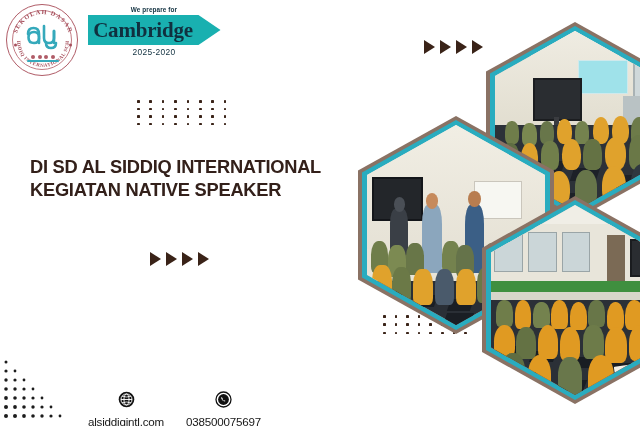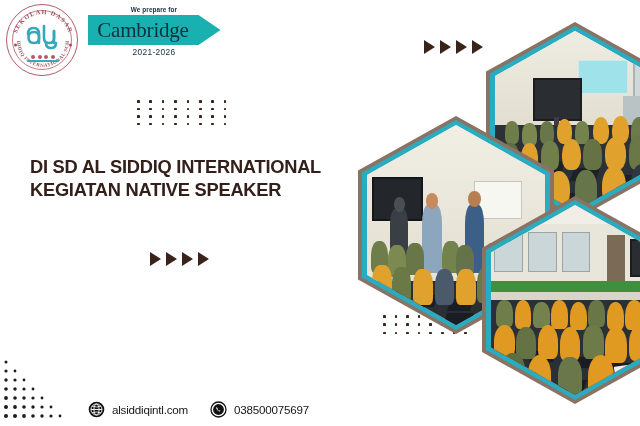--- a/index.html
+++ b/index.html
@@ -58,21 +58,21 @@
   }
   .camb-arrow .shape{
     position:absolute;left:0;top:0;width:133px;height:30px;
     background:#19b0b0;
     clip-path:polygon(0 0, 111px 0, 133px 50%, 111px 100%, 0 100%);
   }
   .camb-arrow .word{
     position:absolute;left:0;top:0;width:111px;height:30px;
     display:flex;align-items:center;justify-content:center;
     font-family:"Liberation Serif", serif;
-    font-size:21px;font-weight:normal;color:#10303f;letter-spacing:-0.2px;
+    font-size:21px;font-weight:bold;color:#10303f;letter-spacing:-0.2px;
   }
   .camb-sub{
     text-align:center;font-size:9.4px;font-weight:bold;color:#10303f;margin-top:4px;
     letter-spacing:-0.1px;
   }
   .camb-year{
     text-align:center;font-size:8.4px;color:#10303f;margin-top:2px;letter-spacing:0.3px;
   }
 
   
@@ -163,21 +163,21 @@
   .ph-c .zig{position:absolute;background:#191d23;transform:skewX(-22deg);}
   .ph-c .girl{position:absolute;border-radius:50% 50% 25% 25%;background:#e09a22;}
   .ph-c .boy{position:absolute;border-radius:46% 46% 22% 22%;}
   .ph-c .book{position:absolute;background:#f2f0e8;transform:rotate(-8deg);border-radius:1px;}
 
   
   .contacts{
     position:absolute;left:88px;top:396px;height:26px;
     display:flex;align-items:center;gap:0px;
   }
-  .citem{display:flex;align-items:center;gap:7px;}
+  .citem{display:flex;align-items:center;gap:7px;flex-direction:column;}
   .citem + .citem{margin-left:22px;}
   .citem .txt{font-size:11.6px;color:#171717;letter-spacing:-0.2px;font-weight:500;}
   .cicon{width:17px;height:17px;flex:0 0 17px;}
 </style>
 </head>
 <body>
 
 <div class="poster">
 
   <div class="seal">
@@ -215,21 +215,21 @@
     </div>
     <div class="seal-bar"></div>
   </div>
 
   <div class="camb">
     <div class="camb-top">We prepare for</div>
     <div class="camb-arrow">
       <div class="shape"></div>
       <div class="word">Cambridge</div>
     </div>
-    <div class="camb-year">2021-2026</div>
+    <div class="camb-year">2025-2020</div>
   </div>
 
   <div class="dotgrid" id="dotgrid-top">
     <span></span>
       <span></span>
       <span></span>
       <span></span>
       <span></span>
       <span></span>
       <span></span>

